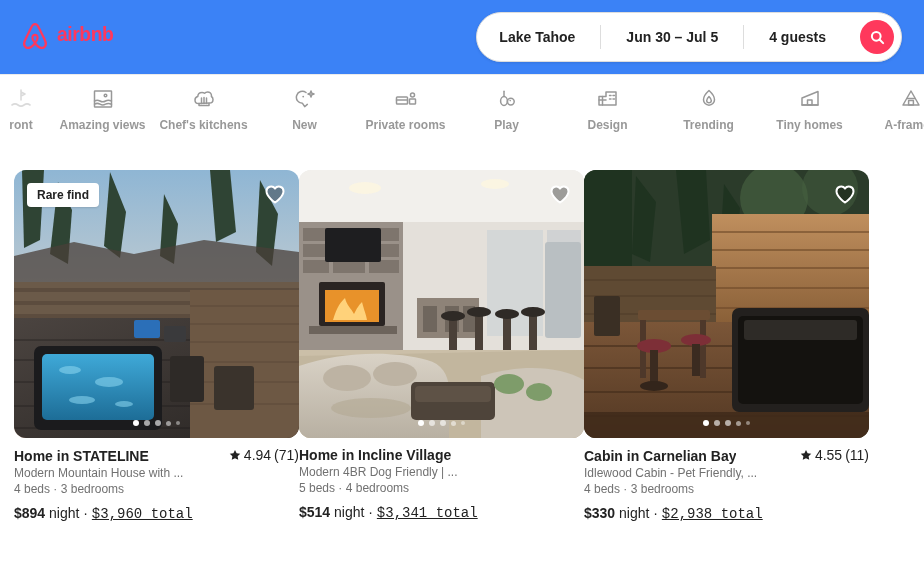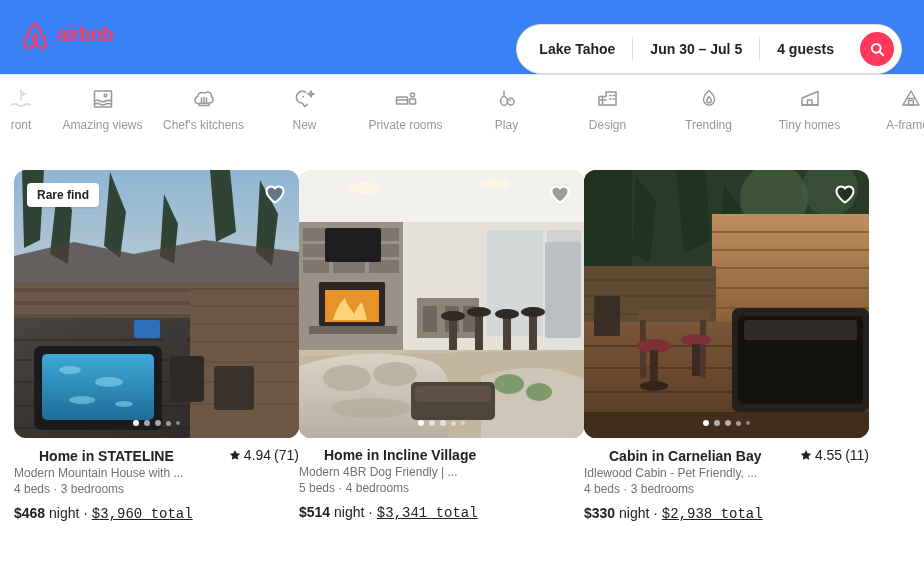--- a/index.html
+++ b/index.html
@@ -31,29 +31,30 @@
     gap: 7px;
     height: 34px;
   }
   .logo-mark { width: 30px; height: 32px; display: block; }
   .logo-word { width: 86px; height: 28px; display: block; }
 
   
   .searchbar {
     position: absolute;
     right: 22px;
-    top: 24px;
+    top: 12px;
     height: 50px;
     display: flex;
     align-items: center;
     background: #ffffff;
     border: 1px solid #dddddd;
     border-radius: 26px;
     box-shadow: 0 1px 3px rgba(0,0,0,0.10);
     padding: 0 7px 0 0;
+    gap: 8px;
   }
   .sb-seg {
     display: flex;
     align-items: center;
     height: 100%;
     padding: 0 17px;
     font-size: 14px;
     font-weight: bold;
     color: #222222;
     white-space: nowrap;
@@ -112,21 +113,21 @@
     flex: none;
     opacity: 0.72;
   }
   .cat .cat-ico { width: 24px; height: 24px; display: block; }
   .cat .cat-ico svg { width: 24px; height: 24px; display: block; }
   .cat-label {
     font-size: 12px;
     color: #717171;
     white-space: nowrap;
     text-align: center;
-    font-weight: 400;
+    font-weight: 700;
   }
   
   .cat.cut { width: 62px; margin-left: -10px; }
 
   
   .results {
     position: relative;
     width: 924px;
     padding: 17px 0 0 0;
   }
@@ -197,21 +198,20 @@
     justify-content: space-between;
     gap: 8px;
   }
   .ptitle {
     font-size: 14px;
     font-weight: bold;
     color: #222222;
     white-space: nowrap;
     overflow: hidden;
     text-overflow: ellipsis;
-    margin-left: 25px;
   }
   .rating {
     font-size: 14px;
     color: #222222;
     white-space: nowrap;
     display: flex;
     align-items: center;
     gap: 3px;
     flex: none;
   }
@@ -465,21 +465,21 @@
                 <path d="M12 1.8l3.2 6.6 7.3 1-5.3 5.1 1.3 7.2-6.5-3.4-6.5 3.4 1.3-7.2L1.5 9.4l7.3-1z"></path>
               </svg>
             </span>
             <span>4.94</span>
             <span>(71)</span>
           </div>
         </div>
         <div class="psub">Modern Mountain House with ...</div>
         <div class="pbeds">4 beds · 3 bedrooms</div>
         <div class="pprice">
-          <span class="amt">$468</span>
+          <span class="amt">$894</span>
           <span>night</span>
           <span>·</span>
           <span class="total">$3,960 total</span>
         </div>
       </div>
     </div>
 
     <div class="card">
       <div class="card-media">
         <svg class="photo" viewBox="0 0 285 268" preserveAspectRatio="xMidYMid slice" xmlns="http://www.w3.org/2000/svg">

